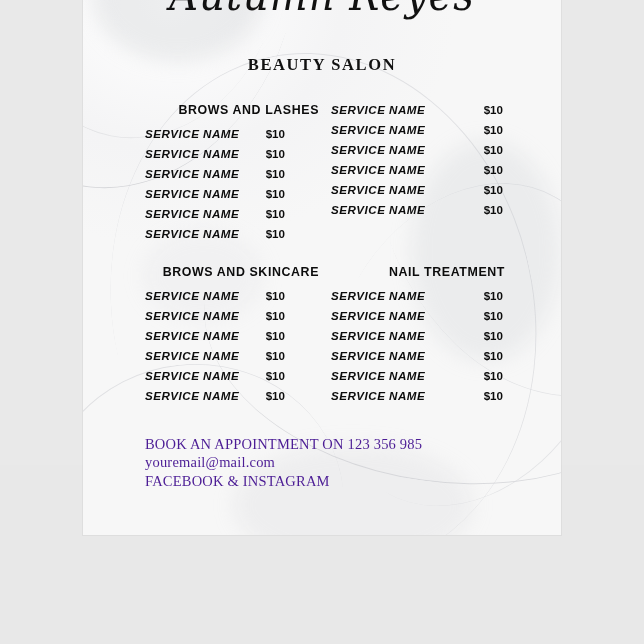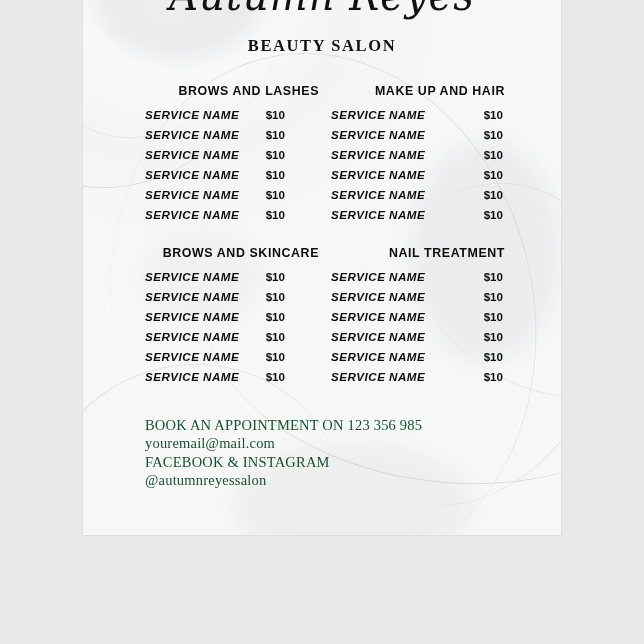--- a/index.html
+++ b/index.html
@@ -129,21 +129,21 @@
     font-weight: 400;
     transform: scaleY(1.12);
   }
 
   .salon-sub {
     text-align: center;
     font-family: "Liberation Serif", serif;
     font-size: 16.5px;
     letter-spacing: 1.6px;
     color: #111;
-    margin-top: 21px;
+    margin-top: 40px;
     font-weight: 700;
   }
 
   .menu {
     margin-top: 28px;
     display: grid;
     grid-template-columns: 1fr 1fr;
     column-gap: 12px;
     row-gap: 18px;
     padding: 0 22px 0 28px;
@@ -183,21 +183,21 @@
     white-space: nowrap;
   }
 
   .col-left .svc-row { padding-right: 34px; }
   .col-right .svc-row { padding-right: 2px; }
 
   .footer {
     margin-top: 26px;
     padding-left: 28px;
     font-family: "Liberation Serif", serif;
-    color: #14532d;
+    color: #4c1d95;
     font-size: 14.5px;
     line-height: 1.28;
   }
   .footer div { letter-spacing: 0.2px; }
   .footer .appt { font-size: 14.5px; }
 </style>
 </head>
 <body>
 
 <div class="stage">
@@ -245,21 +245,20 @@
             <span class="svc-name">SERVICE NAME</span>
             <span class="svc-price">$10</span>
           </div>
           <div class="svc-row">
             <span class="svc-name">SERVICE NAME</span>
             <span class="svc-price">$10</span>
           </div>
         </div>
 
         <div class="col-right">
-          <div class="cat-title">MAKE UP AND HAIR</div>
           <div class="svc-row">
             <span class="svc-name">SERVICE NAME</span>
             <span class="svc-price">$10</span>
           </div>
           <div class="svc-row">
             <span class="svc-name">SERVICE NAME</span>
             <span class="svc-price">$10</span>
           </div>
           <div class="svc-row">
             <span class="svc-name">SERVICE NAME</span>
@@ -334,18 +333,17 @@
             <span class="svc-price">$10</span>
           </div>
         </div>
 
       </div>
 
       <div class="footer">
         <div class="appt">BOOK AN APPOINTMENT ON 123 356 985</div>
         <div>youremail@mail.com</div>
         <div>FACEBOOK &amp; INSTAGRAM</div>
-        <div>@autumnreyessalon</div>
       </div>
 
     </div>
   </div>
 </div>
 
 </body></html>

